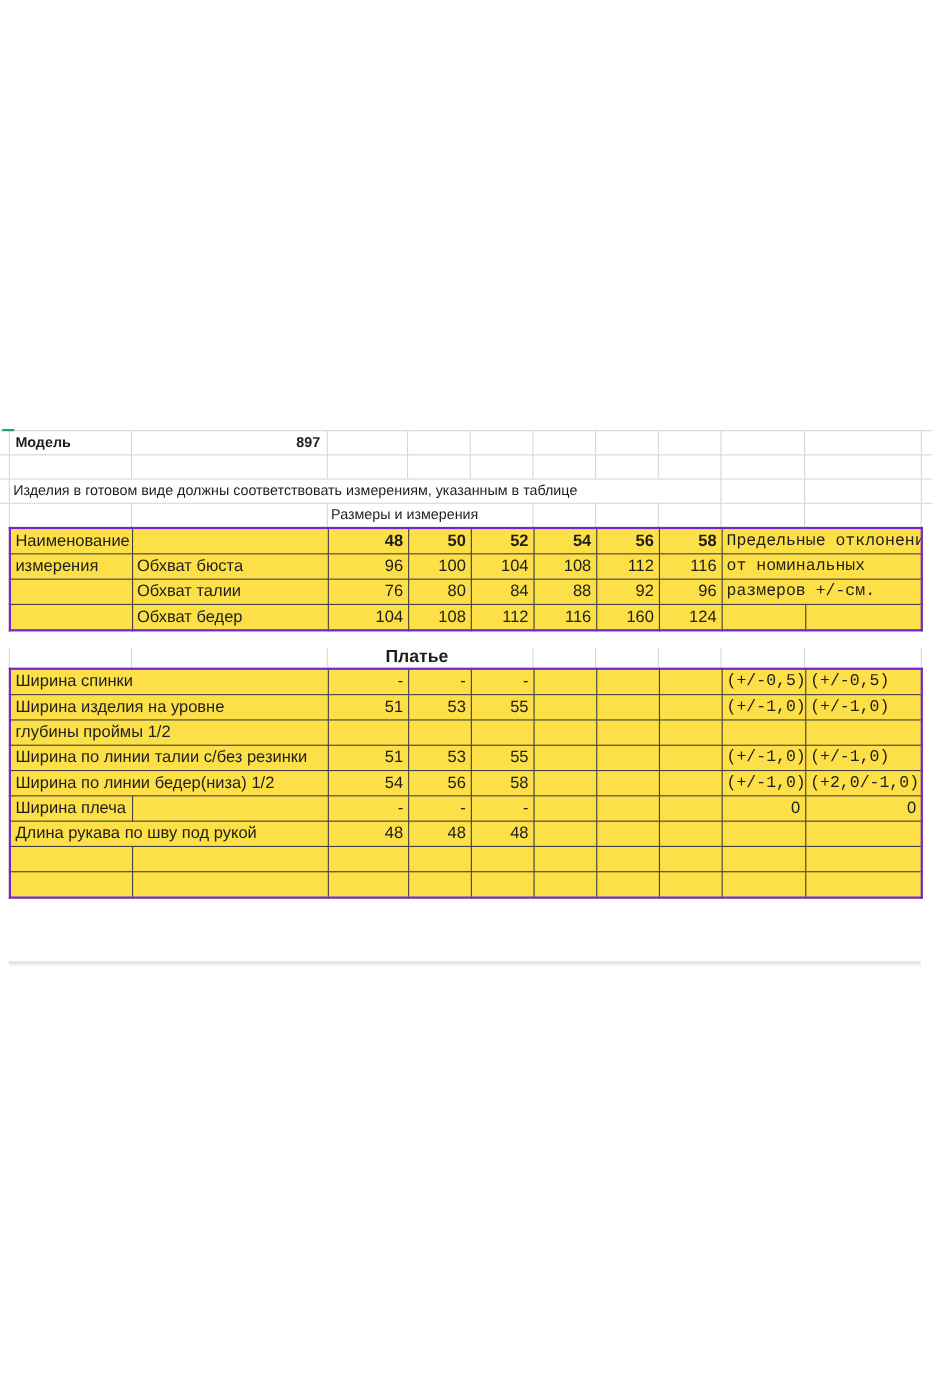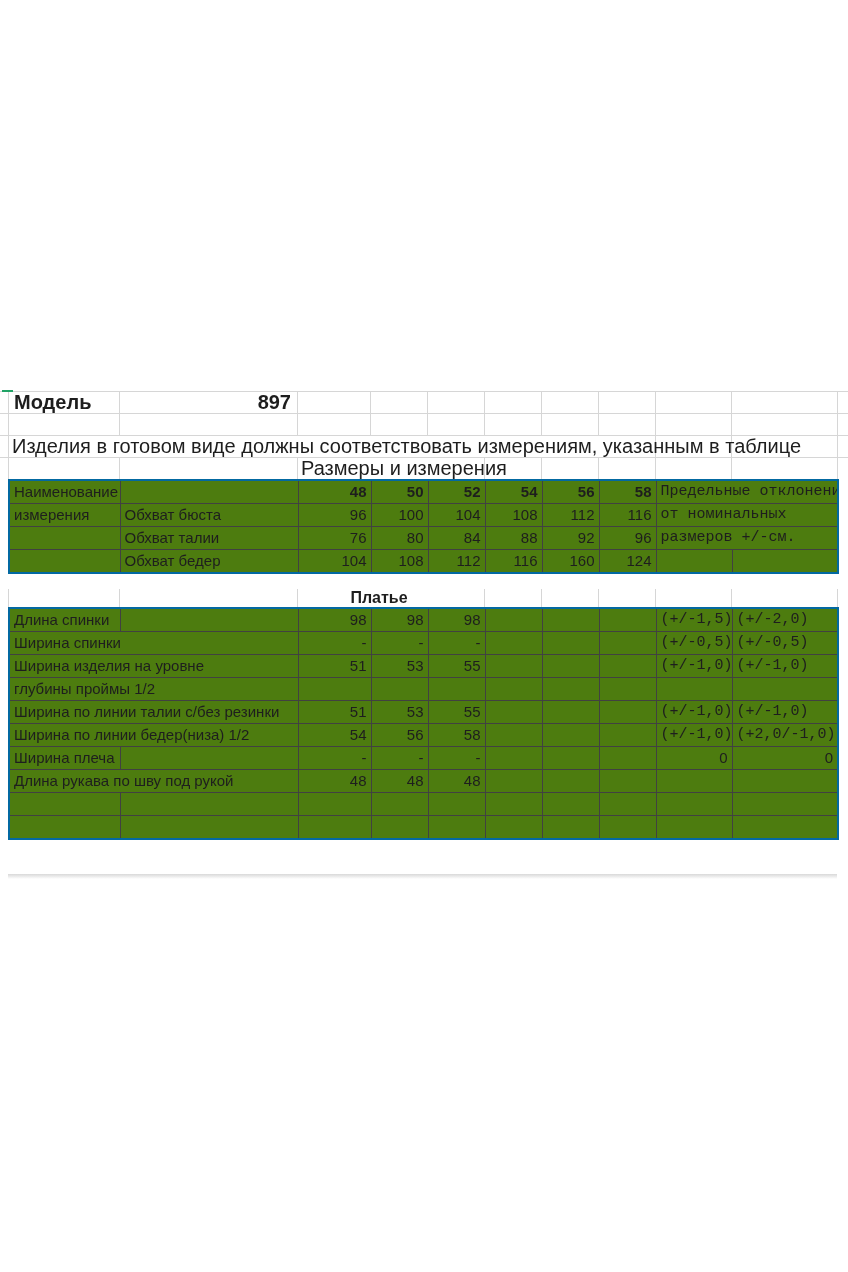--- a/index.html
+++ b/index.html
@@ -1,24 +1,24 @@
 <!DOCTYPE html>
 <html><head>
 <meta charset="utf-8">
 <style>
   html,body{margin:0;padding:0;background:#fff;}
   #page{position:relative;width:848px;height:1272px;background:#ffffff;overflow:hidden;
         font-family:"Liberation Sans","DejaVu Sans",sans-serif;color:#1e1e1e;}
   .hgrid{position:absolute;height:1px;background:#d6d6d6;}
   .vgrid{position:absolute;width:1px;background:#d6d6d6;}
-  .cellline{position:absolute;font-size:20px;line-height:22px;white-space:nowrap;}
+  .cellline{position:absolute;font-size:13px;line-height:22px;white-space:nowrap;}
   .bold{font-weight:bold;}
   .right{text-align:right;}
   table.sheet{position:absolute;border-collapse:collapse;table-layout:fixed;
-              border:2px solid #0369a1;background:#4d7c0f;}
+              border:2px solid #6d28d9;background:#fde047;}
   table.sheet td{border:1px solid #414141;height:22px;padding:0 4px;font-size:15px;
                  line-height:20px;white-space:nowrap;overflow:hidden;vertical-align:middle;}
   td.lbl{text-align:left;}
   td.num{text-align:right;}
   td.dev{text-align:left;font-family:Liberation Mono, monospace;}
   td.szhdr{text-align:right;font-weight:bold;}
   #section-title{position:absolute;left:269px;top:589px;width:220px;height:18px;
                  text-align:center;font-size:16px;line-height:18px;font-weight:bold;}
   #green-mark{position:absolute;left:2px;top:390px;width:11px;height:3px;
               border-top:2px dashed #21a366;}
@@ -141,32 +141,20 @@
         <col style="width:73px">
       <col style="width:57px">
         <col style="width:57px">
         <col style="width:57px">
       <col style="width:57px">
         <col style="width:57px">
         <col style="width:76px">
         <col style="width:106px">
     </colgroup>
     <tbody>
-        <tr>
-      <td class="lbl">Длина спинки</td>
-      <td class="lbl"></td>
-      <td class="num">98</td>
-      <td class="num">98</td>
-      <td class="num">98</td>
-      <td class="num"></td>
-      <td class="num"></td>
-      <td class="num"></td>
-      <td class="dev">(+/-1,5)</td>
-      <td class="dev">(+/-2,0)</td>
-    </tr>
     <tr>
       <td class="lbl" colspan="2">Ширина спинки</td>
       <td class="num">-</td>
       <td class="num">-</td>
       <td class="num">-</td>
       <td class="num"></td>
       <td class="num"></td>
       <td class="num"></td>
       <td class="dev">(+/-0,5)</td>
       <td class="dev">(+/-0,5)</td>

